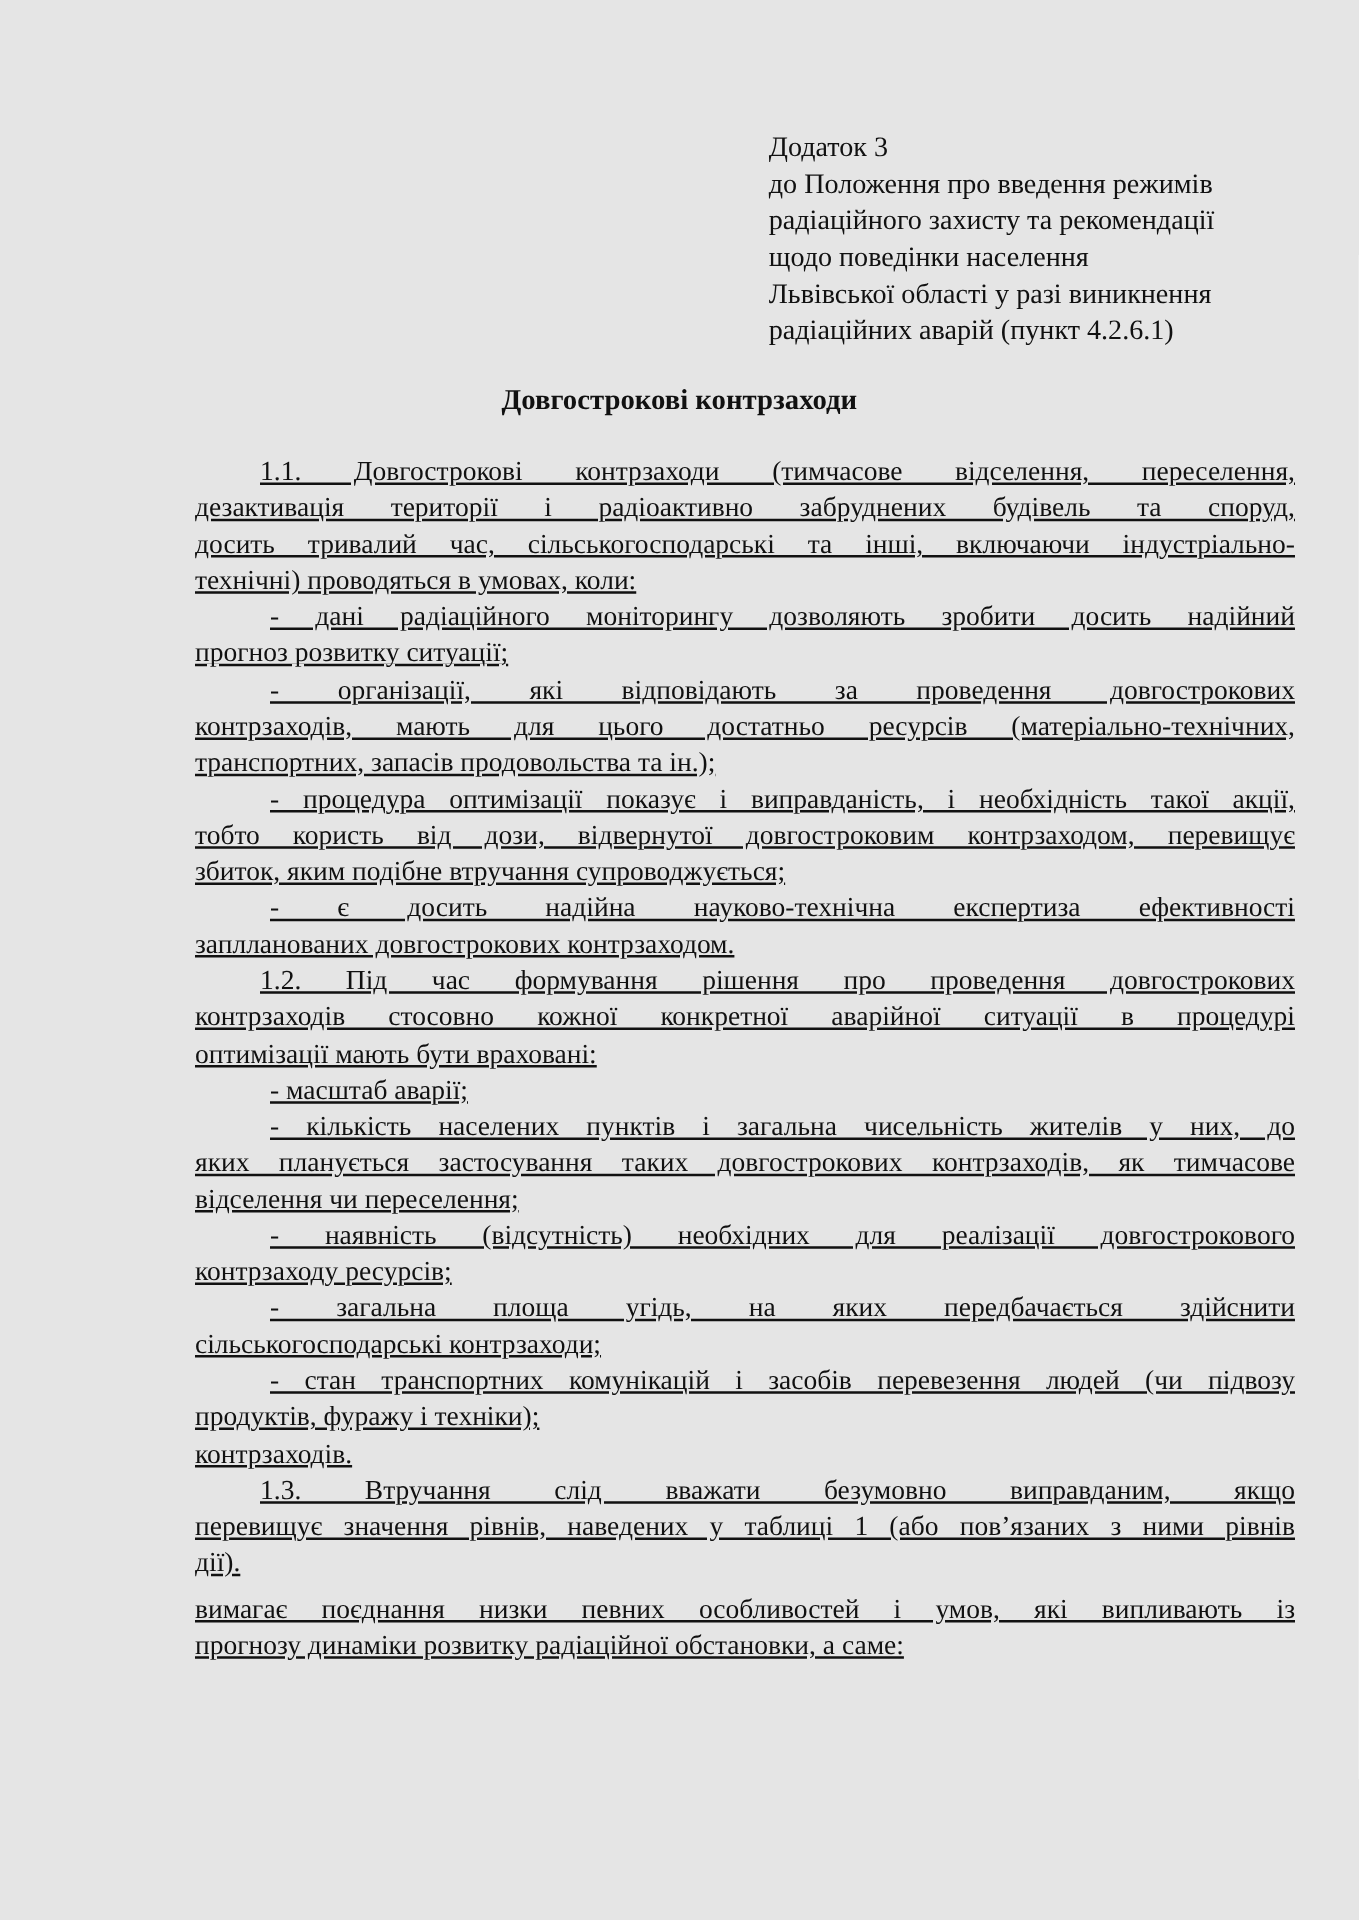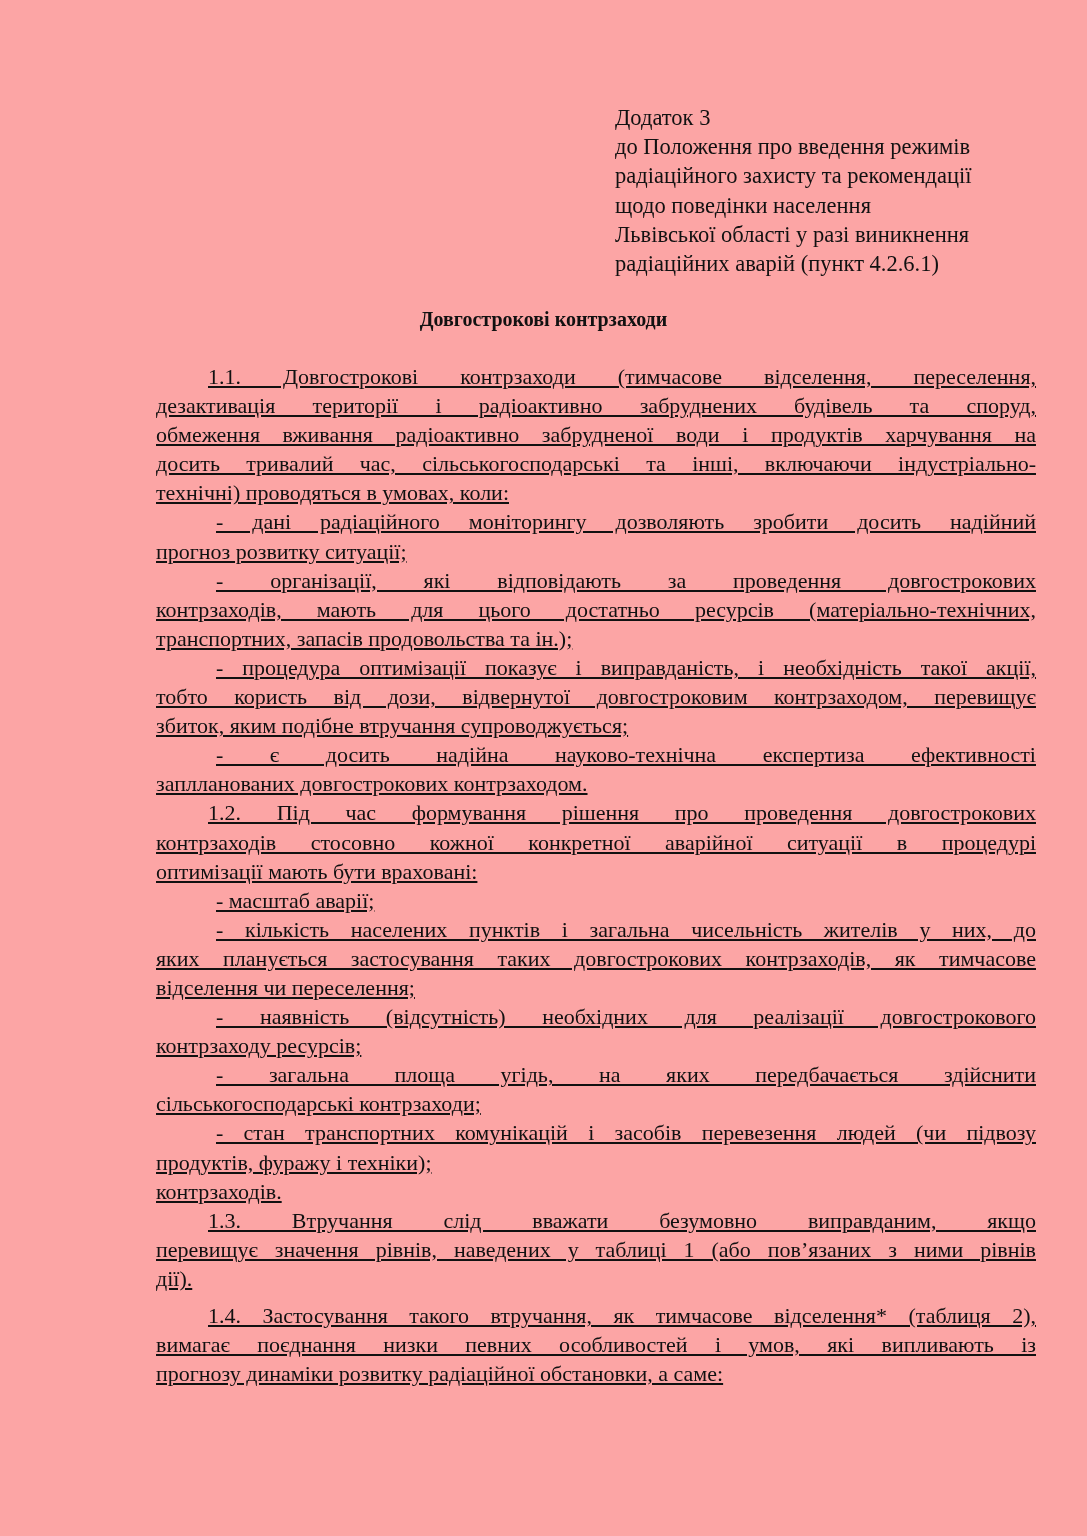--- a/index.html
+++ b/index.html
@@ -1,29 +1,29 @@
 <!DOCTYPE html>
 <html><head>
 <meta charset="utf-8">
 <style>
   html, body { margin: 0; padding: 0; background: #ffffff; }
   body {
     width: 1087px; height: 1536px; position: relative; overflow: hidden;
     font-family: "Liberation Serif", "DejaVu Serif", serif;
     color: #111111;
   }
-  .page { position: absolute; left: 0; top: 0; width: 1087px; height: 1536px; background: #fca5a5; }
+  .page { position: absolute; left: 0; top: 0; width: 1087px; height: 1536px; background: #e5e5e5; }
   .appendix {
     position: absolute; left: 615px; top: 103px; width: 460px;
     font-size: 22.5px; line-height: 29.2px;
   }
   .appendix div { white-space: nowrap; }
   .title {
     position: absolute; left: 0; top: 305px; width: 1087px; text-align: center;
-    font-weight: bold; font-size: 20px; line-height: 29px;
+    font-weight: bold; font-size: 23px; line-height: 29px;
   }
   .body {
     position: absolute; left: 156px; top: 362px; width: 880px;
     font-size: 22px; line-height: 29.1px; text-decoration: underline;
   }
   .line { display: block; white-space: nowrap; text-align: justify; text-align-last: justify; }
   .line.last { text-align-last: left; }
   .ind1 { padding-left: 52px; }
   .ind2 { padding-left: 60px; }
 </style>
@@ -41,21 +41,20 @@
     <div>радіаційних аварій (пункт 4.2.6.1)</div>
   </div>
 
   <div class="title">Довгострокові контрзаходи</div>
 
   <div class="body">
 
     <div>
       <span class="line ind1">1.1. Довгострокові контрзаходи (тимчасове відселення, переселення,</span>
       <span class="line">дезактивація території і радіоактивно забруднених будівель та споруд,</span>
-      <span class="line">обмеження вживання радіоактивно забрудненої води і продуктів харчування на</span>
       <span class="line">досить тривалий час, сільськогосподарські та інші, включаючи індустріально-</span>
       <span class="line last">технічні) проводяться в умовах, коли:</span>
     </div>
     <div>
       <span class="line ind2">- дані радіаційного моніторингу дозволяють зробити досить надійний</span>
       <span class="line last">прогноз розвитку ситуації;</span>
     </div>
     <div>
       <span class="line ind2">- організації, які відповідають за проведення довгострокових</span>
       <span class="line">контрзаходів, мають для цього достатньо ресурсів (матеріально-технічних,</span>
@@ -100,18 +99,17 @@
       <span class="line last">контрзаходів.</span>
     </div>
 
     <div>
       <span class="line ind1">1.3. Втручання слід вважати безумовно виправданим, якщо</span>
       <span class="line">перевищує значення рівнів, наведених у таблиці 1 (або пов’язаних з ними рівнів</span>
       <span class="line last">дії).</span>
     </div>
 
     <div style="margin-top:8px;">
-      <span class="line ind1">1.4. Застосування такого втручання, як тимчасове відселення* (таблиця 2),</span>
       <span class="line">вимагає поєднання низки певних особливостей і умов, які випливають із</span>
       <span class="line last">прогнозу динаміки розвитку радіаційної обстановки, а саме:</span>
     </div>
   </div>
 </div>
 
 </body></html>

